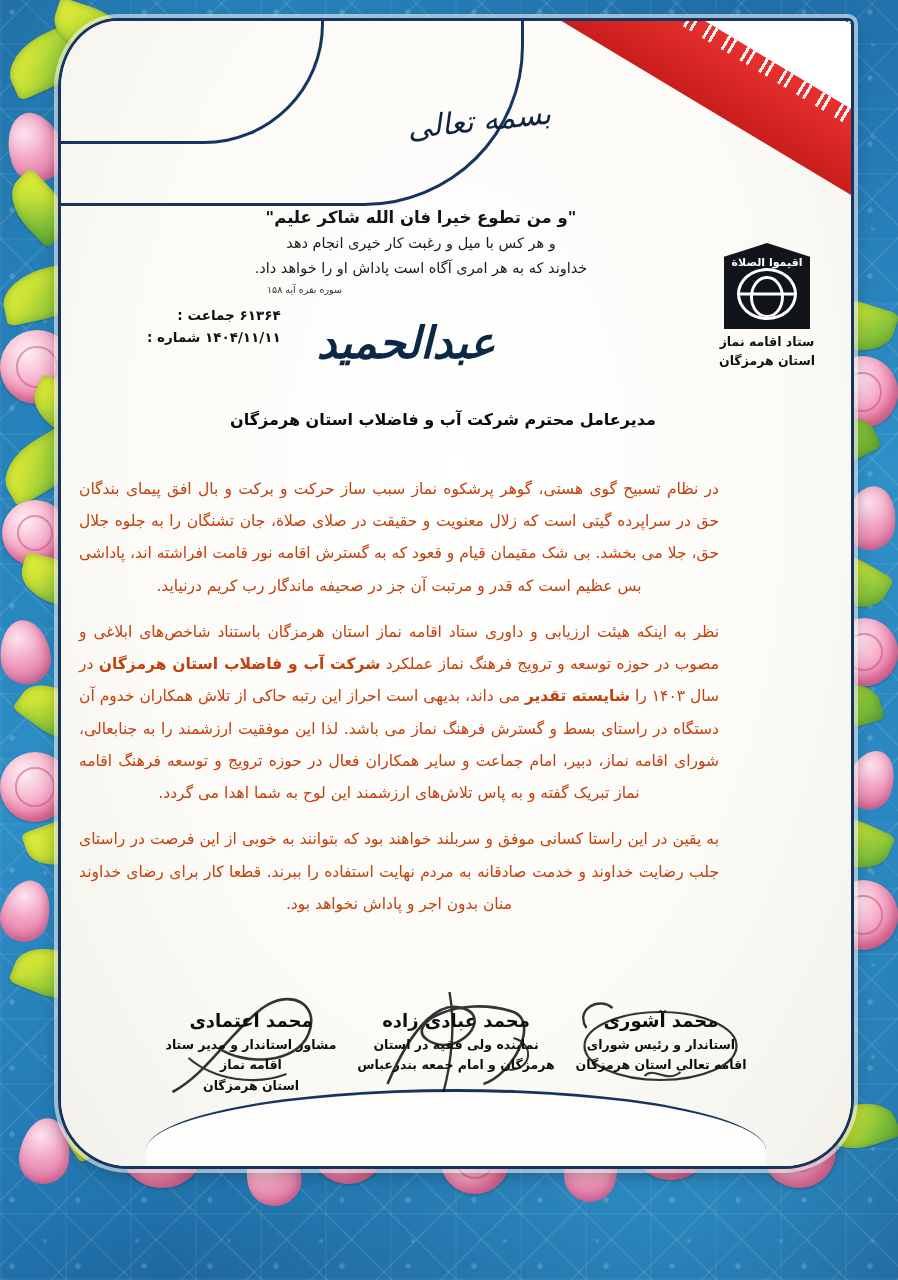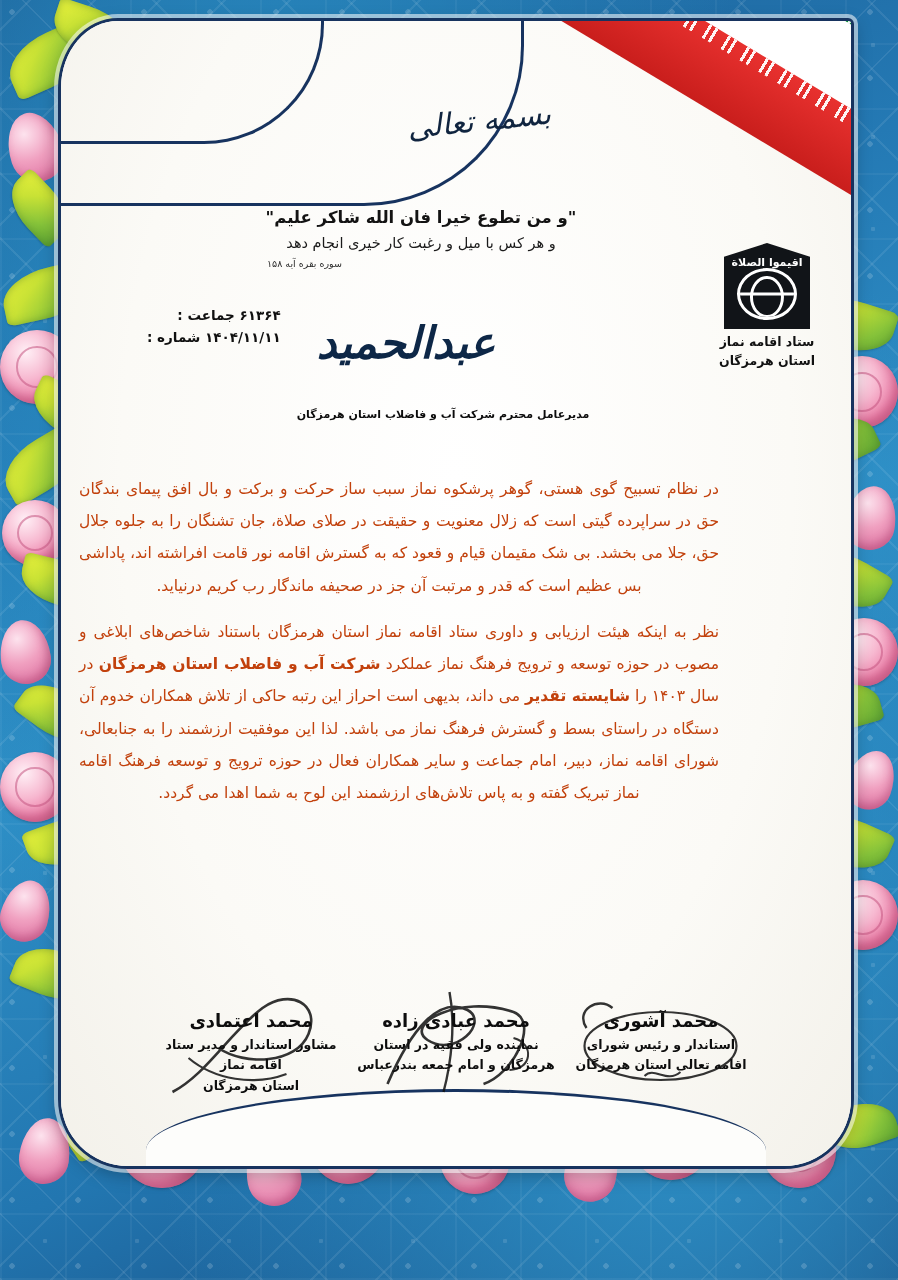--- a/index.html
+++ b/index.html
@@ -286,21 +286,21 @@
   .recipient {
     position: absolute;
     top: 384px;
     right: 148px;
     width: 520px;
     text-align: center;
     direction: rtl;
     color: #0c0c0c;
   }
   .recipient-name { font-size: 17px; font-weight: bold; line-height: 1.9; }
-  .recipient-role { font-size: 11px; font-weight: bold; line-height: 1.9; }
+  .recipient-role { font-size: 16px; font-weight: bold; line-height: 1.9; }
 
   .body-text {
     position: absolute;
     top: 452px;
     right: 132px;
     width: 640px;
     direction: rtl;
     text-align: justify;
     color: #c2410c;
   }
@@ -423,20 +423,21 @@
     <div class="scallop2"></div>
     <div class="paper-foot"></div>
 
     <div class="content">
 
       <div class="besmeh">بسمه تعالی</div>
 
       <div class="verse-block">
         <div class="verse-arabic">"و من تطوع خیرا فان الله شاکر علیم"</div>
         <div class="verse-tr1">و هر کس با میل و رغبت کار خیری انجام دهد</div>
+        <div class="verse-tr2">خداوند که به هر امری آگاه است پاداش او را خواهد داد.</div>
         <div class="verse-src">سوره بقره آیه ۱۵۸</div>
       </div>
 
       <div class="meta">
         <div class="meta-row">
           <span>۶۱۳۶۴</span>
           <span>جماعت :</span>
         </div>
         <div class="meta-row">
           <span>۱۴۰۴/۱۱/۱۱</span>
@@ -459,20 +460,21 @@
 
       <div class="recipient">
         <div class="recipient-role">مدیرعامل محترم شرکت آب و فاضلاب استان هرمزگان</div>
       </div>
 
       <div class="body-text">
         <p class="para">در نظام تسبیح گوی هستی، گوهر پرشکوه نماز سبب ساز حرکت و برکت و بال افق پیمای بندگان حق در سراپرده گیتی است که زلال معنویت و حقیقت در صلای صلاة، جان تشنگان را به جلوه جلال حق، جلا می بخشد. بی شک مقیمان قیام و قعود که به گسترش اقامه نور قامت افراشته اند، پاداشی بس عظیم است که قدر و مرتبت آن جز در صحیفه ماندگار رب کریم درنیاید.</p>
 
         <p class="para"><span>نظر به اینکه هیئت ارزیابی و داوری ستاد اقامه نماز استان هرمزگان باستناد شاخص‌های ابلاغی و مصوب در حوزه توسعه و ترویج فرهنگ نماز عملکرد </span><b>شرکت آب و فاضلاب استان هرمزگان</b><span> در سال ۱۴۰۳ را </span><b>شایسته تقدیر</b><span> می داند، بدیهی است احراز این رتبه حاکی از تلاش همکاران خدوم آن دستگاه در راستای بسط و گسترش فرهنگ نماز می باشد. لذا این موفقیت ارزشمند را به جنابعالی، شورای اقامه نماز، دبیر، امام جماعت و سایر همکاران فعال در حوزه ترویج و توسعه فرهنگ اقامه نماز تبریک گفته و به پاس تلاش‌های ارزشمند این لوح به شما اهدا می گردد.</span></p>
 
+        <p class="para">به یقین در این راستا کسانی موفق و سربلند خواهند بود که بتوانند به خوبی از این فرصت در راستای جلب رضایت خداوند و خدمت صادقانه به مردم نهایت استفاده را ببرند. قطعا کار برای رضای خداوند منان بدون اجر و پاداش نخواهد بود.</p>
       </div>
 
       <div class="signatures">
 
         <div class="sig">
           <svg class="sig-scribble" viewBox="0 0 185 110">
             <ellipse cx="92" cy="58" rx="76" ry="34" fill="none" stroke="#111" stroke-width="2.2"></ellipse>
             <path d="M18 40 C 6 22, 30 8, 44 20" fill="none" stroke="#111" stroke-width="2.4"></path>
             <path d="M76 88 C 86 78, 98 96, 112 84" fill="none" stroke="#111" stroke-width="2"></path>
           </svg>

